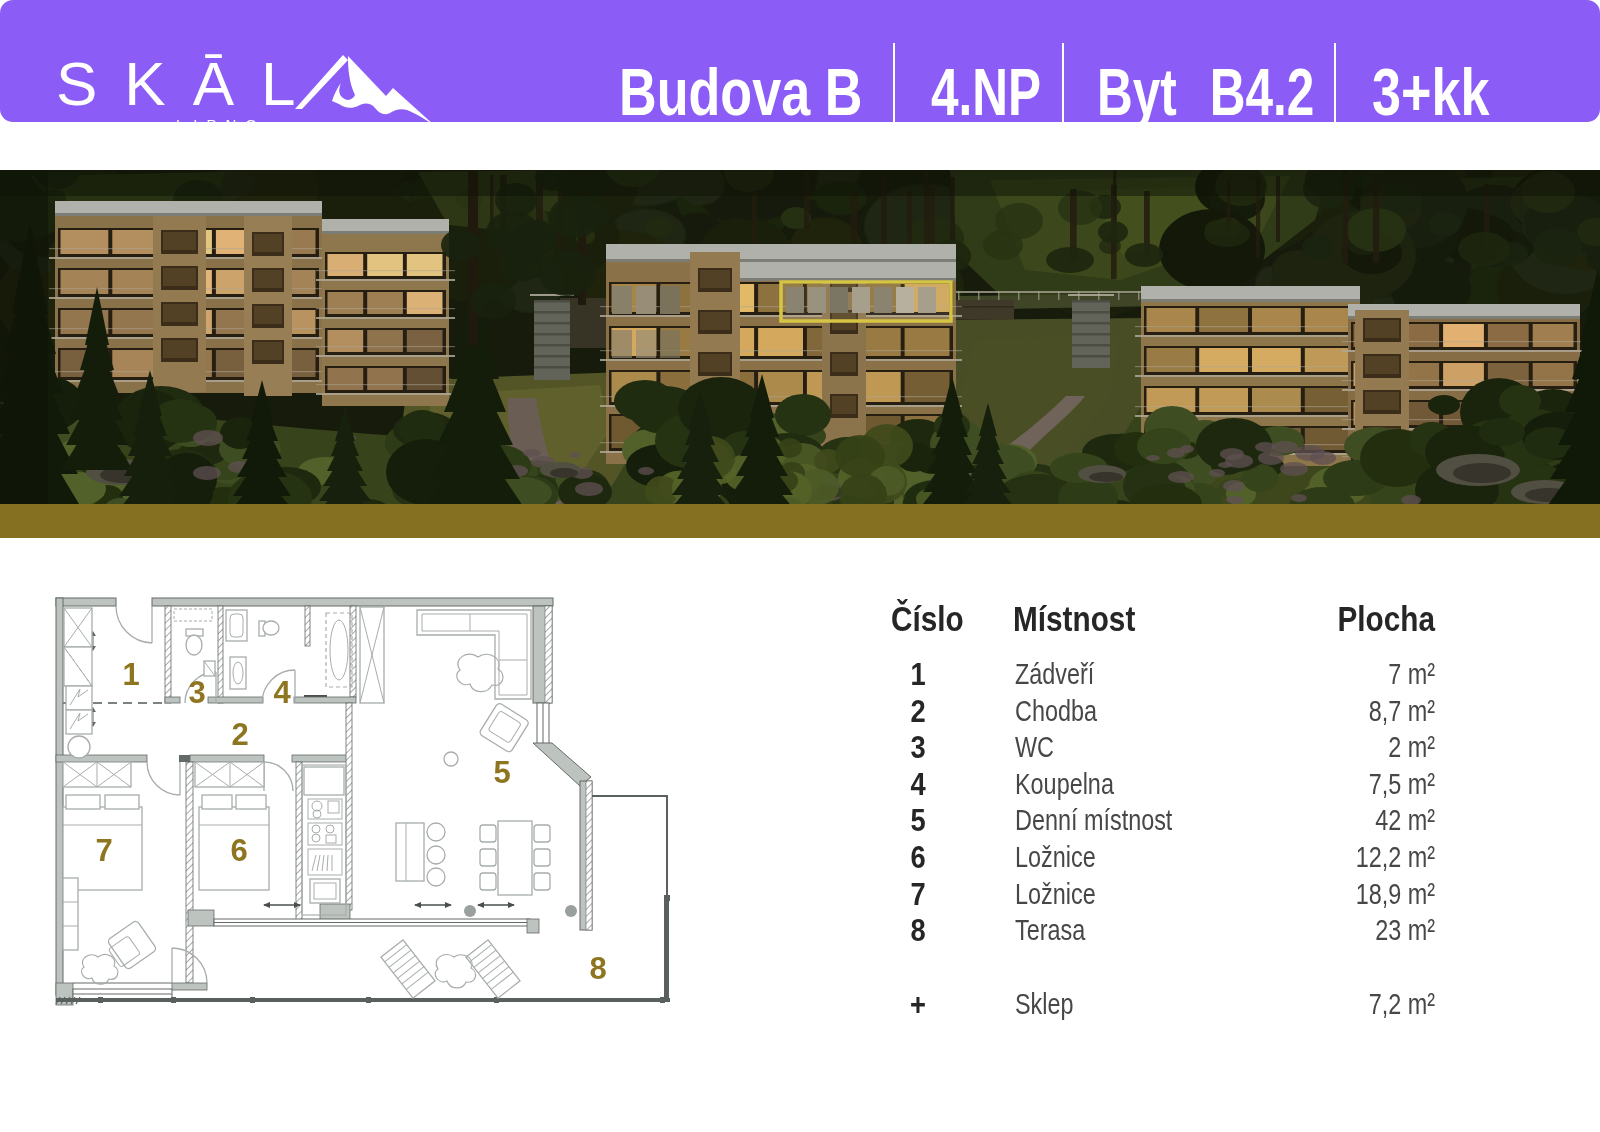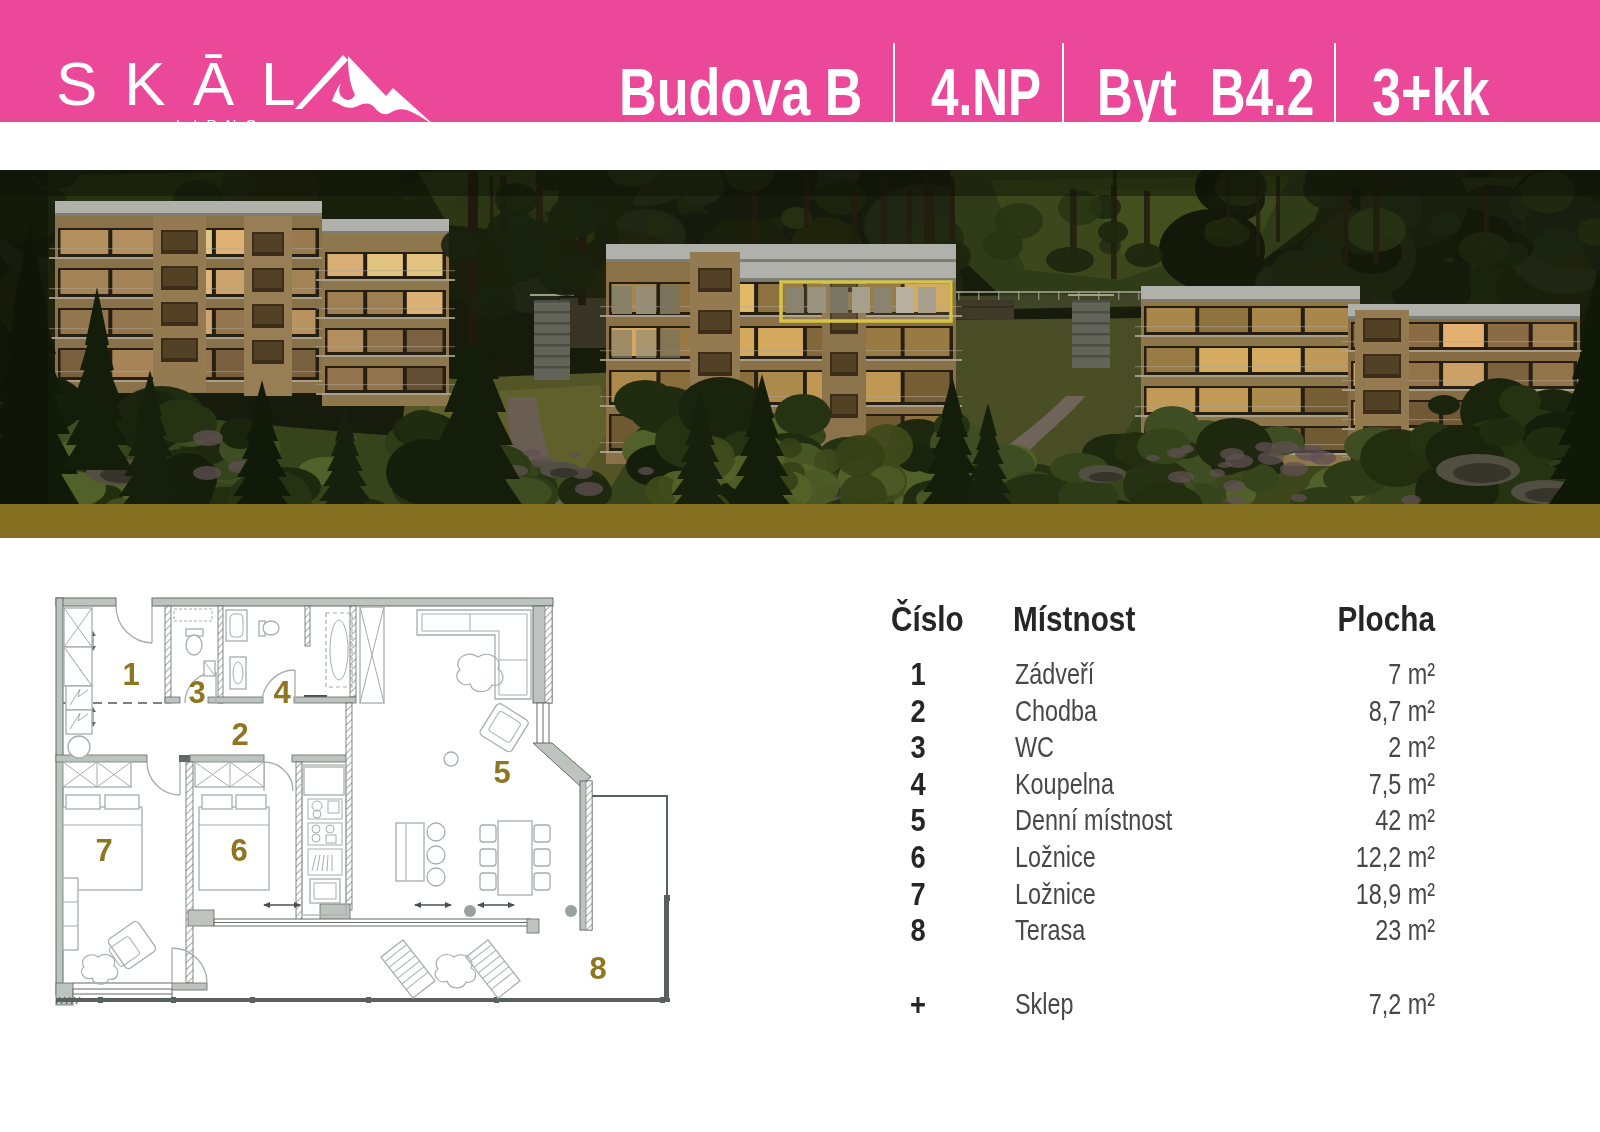--- a/index.html
+++ b/index.html
@@ -1,15 +1,15 @@
 <!DOCTYPE html>
 <html><head><meta charset="utf-8"><style>
 *{margin:0;padding:0;box-sizing:border-box}
 html,body{width:1600px;height:1132px;overflow:hidden;background:#fff;font-family:"Liberation Sans",sans-serif}
-.header{position:absolute;left:0;top:0;width:1600px;height:122px;background:#ec4899;}
+.header{position:absolute;left:0;top:0;width:1600px;height:122px;background:#8b5cf6;border-radius:13px;}
 .logo{position:absolute;left:56px;top:48px;color:#fff;font-size:62px;letter-spacing:27px;font-weight:400}
 .lipno{position:absolute;left:176px;top:116px;color:#fff;font-size:15px;letter-spacing:9px;font-weight:400}
 .htitle{position:absolute;color:#fff;font-weight:bold;font-size:66px;line-height:1;top:59px;transform-origin:0 0;white-space:nowrap}
 .sep{position:absolute;top:43px;width:2px;height:84px;background:#fff}
 .photo{position:absolute;left:0;top:170px;width:1600px;height:334px}
 .goldstrip{position:absolute;left:0;top:504px;width:1600px;height:34px;background:#857021}
 .plan{position:absolute;left:40px;top:585px}
 .tbl{position:absolute;left:850px;top:0px;width:620px}
 .tbl div{position:absolute}
 .thead{font-weight:bold;color:#262626;font-size:35px;line-height:1;transform:scaleX(0.85);transform-origin:0 0}

